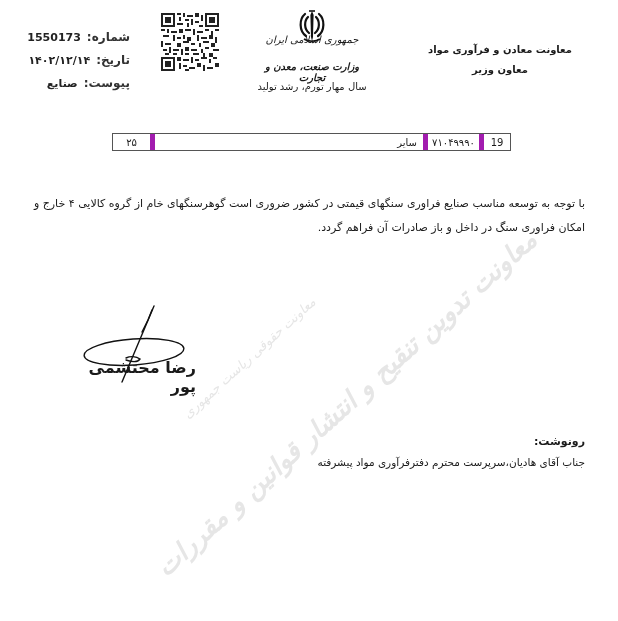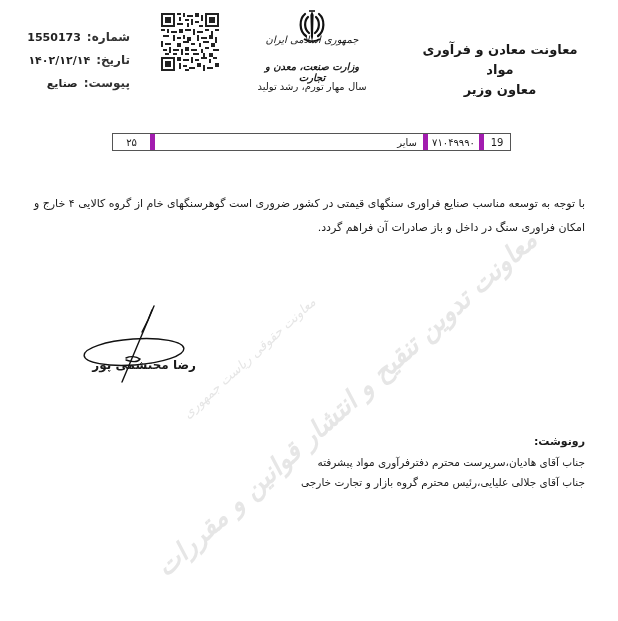--- a/index.html
+++ b/index.html
@@ -4,21 +4,21 @@
   <style>
     html, body { margin: 0; padding: 0; background: #ffffff; }
     body {
       width: 618px; height: 621px; position: relative; overflow: hidden;
       font-family: "DejaVu Sans", sans-serif; color: #1a1a1a;
     }
     .abs { position: absolute; }
     .rtl { direction: rtl; unicode-bidi: embed; }
 
     
-    .dept { right: 38px; top: 40px; width: 160px; text-align: center; font-size: 13px; font-weight: bold; line-height: 20px; }
+    .dept { right: 38px; top: 40px; width: 160px; text-align: center; font-size: 10px; font-weight: bold; line-height: 20px; }
 
     
     .emblem { left: 296px; top: 9px; width: 32px; height: 34px; }
     .republic { left: 250px; top: 34px; width: 124px; text-align: center; font-family: "DejaVu Serif", serif; font-style: italic; font-size: 10px; }
     .ministry { left: 250px; top: 61px; width: 124px; text-align: center; font-family: "DejaVu Serif", serif; font-style: italic; font-weight: bold; font-size: 10px; }
     .slogan { left: 250px; top: 81px; width: 124px; text-align: center; font-size: 10px; }
 
     
     .qr { left: 161px; top: 11px; width: 58px; height: 62px; }
 
@@ -36,21 +36,21 @@
     .c2 { width: 37px; justify-content: center; }
     .c3 { flex: 1; justify-content: flex-start; padding-right: 6px; }
     .c4 { width: 56px; justify-content: center; }
 
     
     .body { right: 33px; top: 185px; width: 560px; font-size: 11px; line-height: 24px; text-align: right; }
     .para { margin: 7px 0 5px 0; }
 
     
     .sig { left: 82px; top: 304px; width: 110px; height: 80px; }
-    .signer { left: 86px; top: 358px; width: 110px; text-align: right; font-size: 12px; font-weight: bold; }
+    .signer { left: 86px; top: 358px; width: 110px; text-align: right; font-size: 16px; font-weight: bold; }
 
     
     .cc { right: 33px; top: 432px; width: 400px; text-align: right; font-size: 10.5px; line-height: 20px; }
     .cc-title { font-weight: bold; font-size: 11px; text-align: right; }
 
     
     .wm { color: #e6e6e6; font-family: "DejaVu Serif", serif; font-style: italic; white-space: nowrap; pointer-events: none; }
     .wm1 { left: 180px; top: 410px; font-size: 13px; transform: rotate(-42deg); transform-origin: left top; }
     .wm2 { left: 150px; top: 560px; font-size: 26px; font-weight: bold; transform: rotate(-42deg); transform-origin: left top; }
   </style>
@@ -129,14 +129,13 @@
     <path d="M72 2 L40 78"></path>
     <path d="M70 6 L66 16 L60 28"></path>
     <path d="M44 54 C48 52, 54 52, 58 55 C56 58, 50 58, 44 56"></path>
   </g>
 </svg>
 <div class="abs signer rtl">رضا محتشمی پور</div>
 
 <div class="abs cc rtl">
   <div class="cc-title">رونوشت:</div>
   <div>جناب آقای هادیان،سرپرست محترم دفترفرآوری مواد پیشرفته</div>
-  <div>جناب آقای جلالی علیایی،رئیس محترم گروه بازار و تجارت خارجی</div>
 </div>
 
 </body></html>

